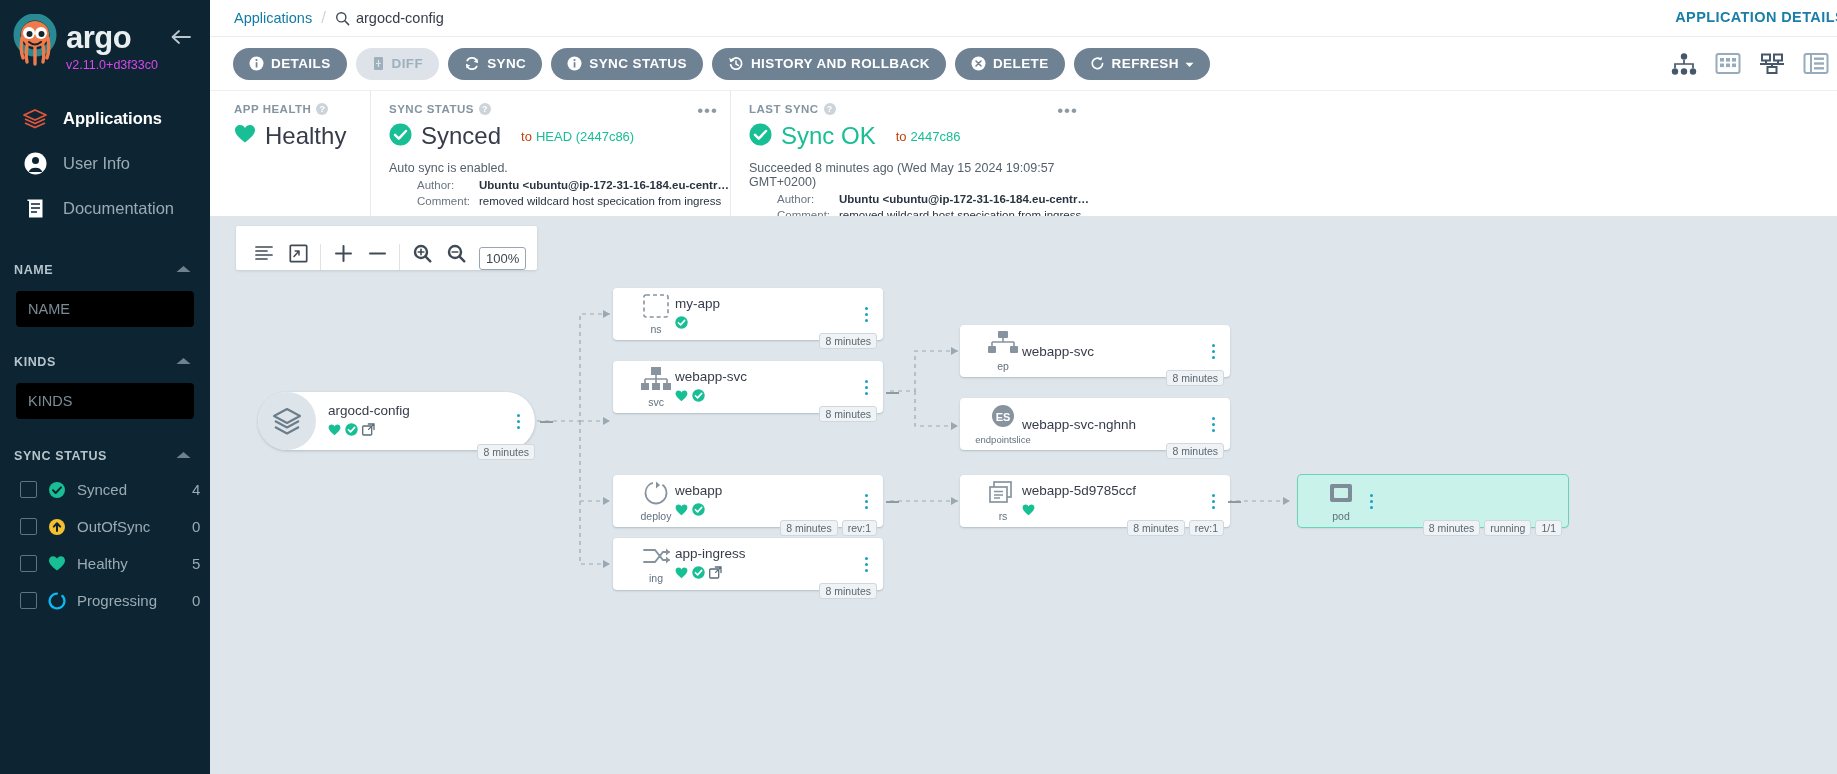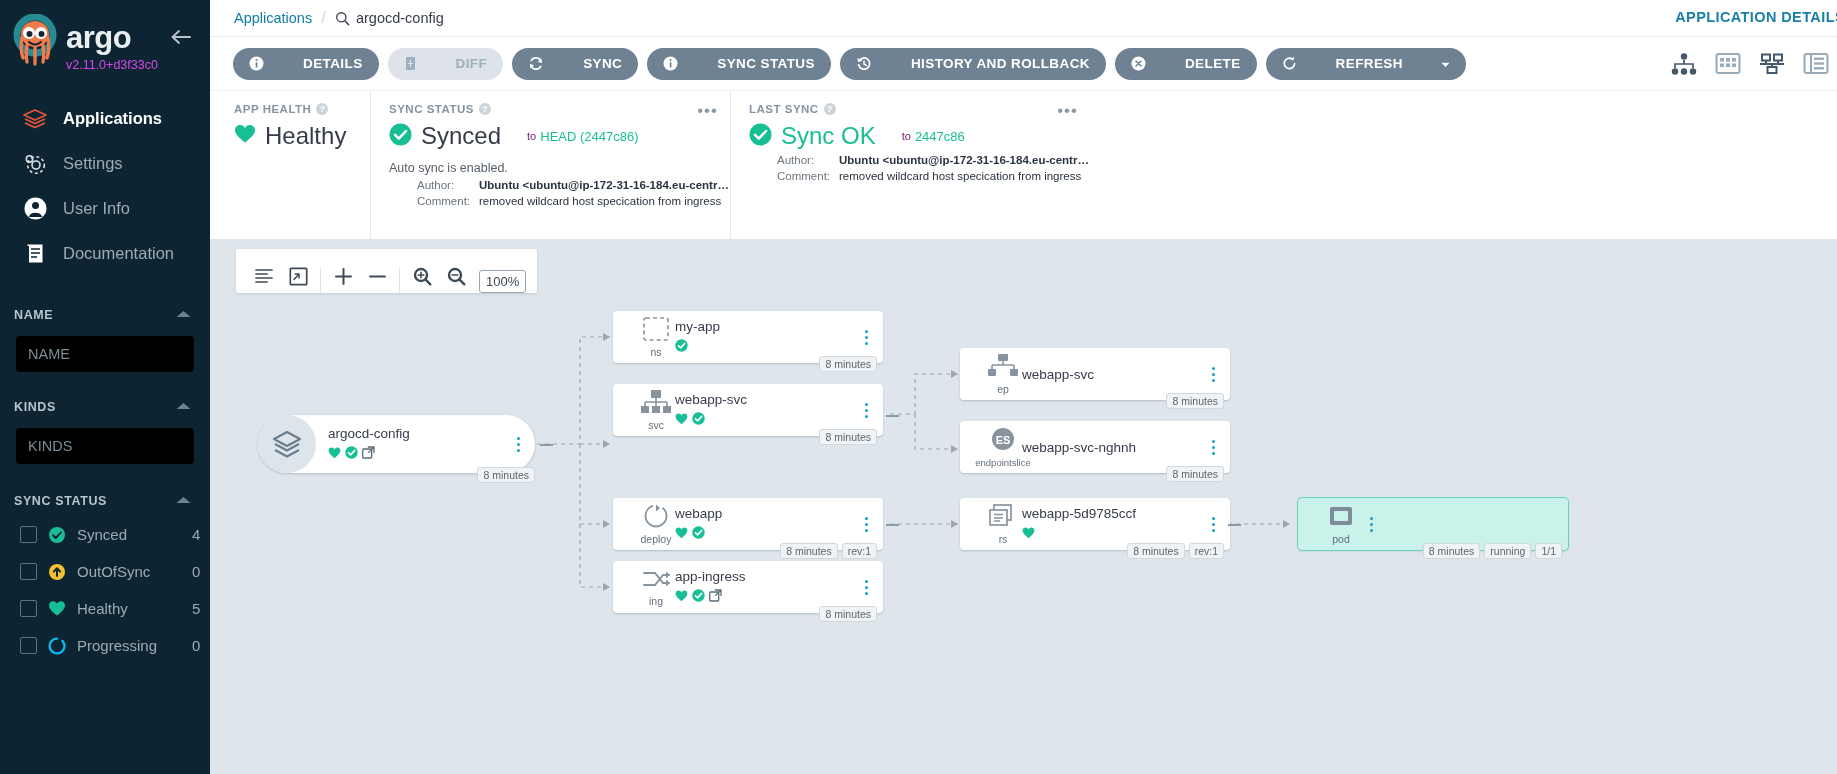--- a/index.html
+++ b/index.html
@@ -71,43 +71,43 @@
     position: absolute; right: -8px; top: 9px; color: #1a7fa8;
     font-size: 14.5px; font-weight: bold; letter-spacing: 0.4px; white-space: nowrap;
   }
   .toolbar {
     height: 54px; border-top: 1px solid #e9edef; display: flex; align-items: center;
     padding-left: 23px; position: relative; background: #fff;
   }
   .tbtn {
     height: 32px; border-radius: 16px; background: #6f8294; color: #fff;
     display: inline-flex; align-items: center; padding: 0 16px; margin-right: 9px;
-    font-size: 13.5px; font-weight: bold; letter-spacing: 0.4px; cursor: pointer; white-space: nowrap; gap: 32px;
+    font-size: 13.5px; font-weight: bold; letter-spacing: 0.4px; cursor: pointer; white-space: nowrap;
   }
   .tbtn.disabled { background: #dde3e8; color: #9fb0bd; }
   .tbtn .bi { margin-right: 7px; display: flex; align-items: center; }
   .viewicons { position: absolute; right: 8px; display: flex; align-items: center; gap: 18px; }
   .vico { cursor: pointer; display: flex; }
 
   
-  .statusbar { display: flex; border-top: 1px solid #edf0f2; background: #fff; height: 149px; padding-left: 24px; }
+  .statusbar { display: flex; border-top: 1px solid #edf0f2; background: #fff; height: 126px; padding-left: 24px; }
   .scol { padding: 12px 0 0 0; position: relative; }
   .scol.health { width: 136px; }
   .scol.sync { width: 360px; border-left: 1px solid #e7ebee; padding-left: 18px; }
   .scol.last { width: 360px; border-left: 1px solid #e7ebee; padding-left: 18px; }
   .s-title { font-size: 11.5px; font-weight: bold; color: #8495a1; letter-spacing: 0.5px; display: flex; align-items: center; }
   .qmark {
     display: inline-flex; align-items: center; justify-content: center;
     width: 12px; height: 12px; border-radius: 50%; background: #ccd4d9; color: #fff;
     font-size: 9px; margin-left: 5px; font-weight: bold;
   }
   .s-big { display: flex; align-items: center; margin-top: 7px; }
   .s-big .lbl { font-size: 24px; color: #363c4a; margin-left: 9px; font-weight: normal; }
   .s-big .lbl.green { color: #18be94; }
-  .s-big .to { font-size: 11px; color: #701a75; margin-left: 26px; }
+  .s-big .to { font-size: 13px; color: #c2410c; margin-left: 20px; }
   .s-big .rev { font-size: 13px; color: #18be94; margin-left: 4px; }
   .s-note { font-size: 12.5px; color: #56606b; margin-top: 11px; }
   .kv { display: flex; font-size: 11.5px; margin-top: 4px; padding-left: 28px; align-items: center; }
   .kv .k { color: #6b757f; width: 62px; flex: 0 0 62px; }
   .kv .v { color: #2a3441; white-space: nowrap; overflow: hidden; text-overflow: ellipsis; max-width: 258px; font-weight: bold;}
   .dots3 { position: absolute; right: 12px; top: 10px; color: #8d9aa4; font-size: 17px; letter-spacing:1px; cursor: pointer; }
 
   
   .canvas { flex: 1; background: #dee6ec; position: relative; overflow: hidden; }
   .gtools {
@@ -189,30 +189,20 @@
           <svg width="26" height="24" viewBox="0 0 26 24">
             <path d="M13 3 L24 8 L13 13 L2 8 Z" fill="none" stroke="#e3563b" stroke-width="1.8" stroke-linejoin="round"></path>
             <path d="M3 12 L13 16.5 L23 12" fill="none" stroke="#e3563b" stroke-width="1.8" stroke-linejoin="round"></path>
             <path d="M3 16 L13 20.5 L23 16" fill="none" stroke="#e3563b" stroke-width="1.8" stroke-linejoin="round"></path>
           </svg>
         </span>
         <span>Applications</span>
       </div>
       <div class="nav-item">
         <span class="nav-ico">
-          <svg width="25" height="24" viewBox="0 0 25 24">
-            <circle cx="13" cy="13" r="4" fill="none" stroke="#d8e0e5" stroke-width="1.6"></circle>
-            <circle cx="13" cy="13" r="8.3" fill="none" stroke="#d8e0e5" stroke-width="1.6" stroke-dasharray="3 2.6"></circle>
-            <circle cx="6.5" cy="7" r="3.2" fill="none" stroke="#d8e0e5" stroke-width="1.5"></circle>
-          </svg>
-        </span>
-        <span>Settings</span>
-      </div>
-      <div class="nav-item">
-        <span class="nav-ico">
           <svg width="25" height="25" viewBox="0 0 25 25">
             <circle cx="12.5" cy="12.5" r="11" fill="#fff"></circle>
             <circle cx="12.5" cy="9.6" r="3.5" fill="#0d2532"></circle>
             <path d="M5.6 21 a7.2 6 0 0 1 13.8 0 Z" fill="#0d2532"></path>
           </svg>
         </span>
         <span>User Info</span>
       </div>
       <div class="nav-item">
         <span class="nav-ico">
@@ -491,20 +481,21 @@
           <span>
             <svg width="23" height="23" viewBox="0 0 23 23">
                 <circle cx="11.5" cy="11.5" r="11" fill="#18be94"></circle>
                 <path d="M6 11.8 L9.8 15.6 L17 8" stroke="#fff" stroke-width="2.5" fill="none" stroke-linecap="round" stroke-linejoin="round"></path>
               </svg>
           </span>
           <span class="lbl green">Sync OK</span>
           <span class="to">to</span>
           <span class="rev">2447c86</span>
         </div>
+        <div class="s-note">Succeeded 8 minutes ago (Wed May 15 2024 19:09:57 GMT+0200)</div>
         <div class="kv">
           <span class="k">Author:</span>
           <span class="v">Ubuntu &lt;ubuntu@ip-172-31-16-184.eu-central-1.com…</span>
         </div>
         <div class="kv">
           <span class="k">Comment:</span>
           <span class="v" style="font-weight:normal">removed wildcard host specication from ingress</span>
         </div>
       </div>
     </div>

